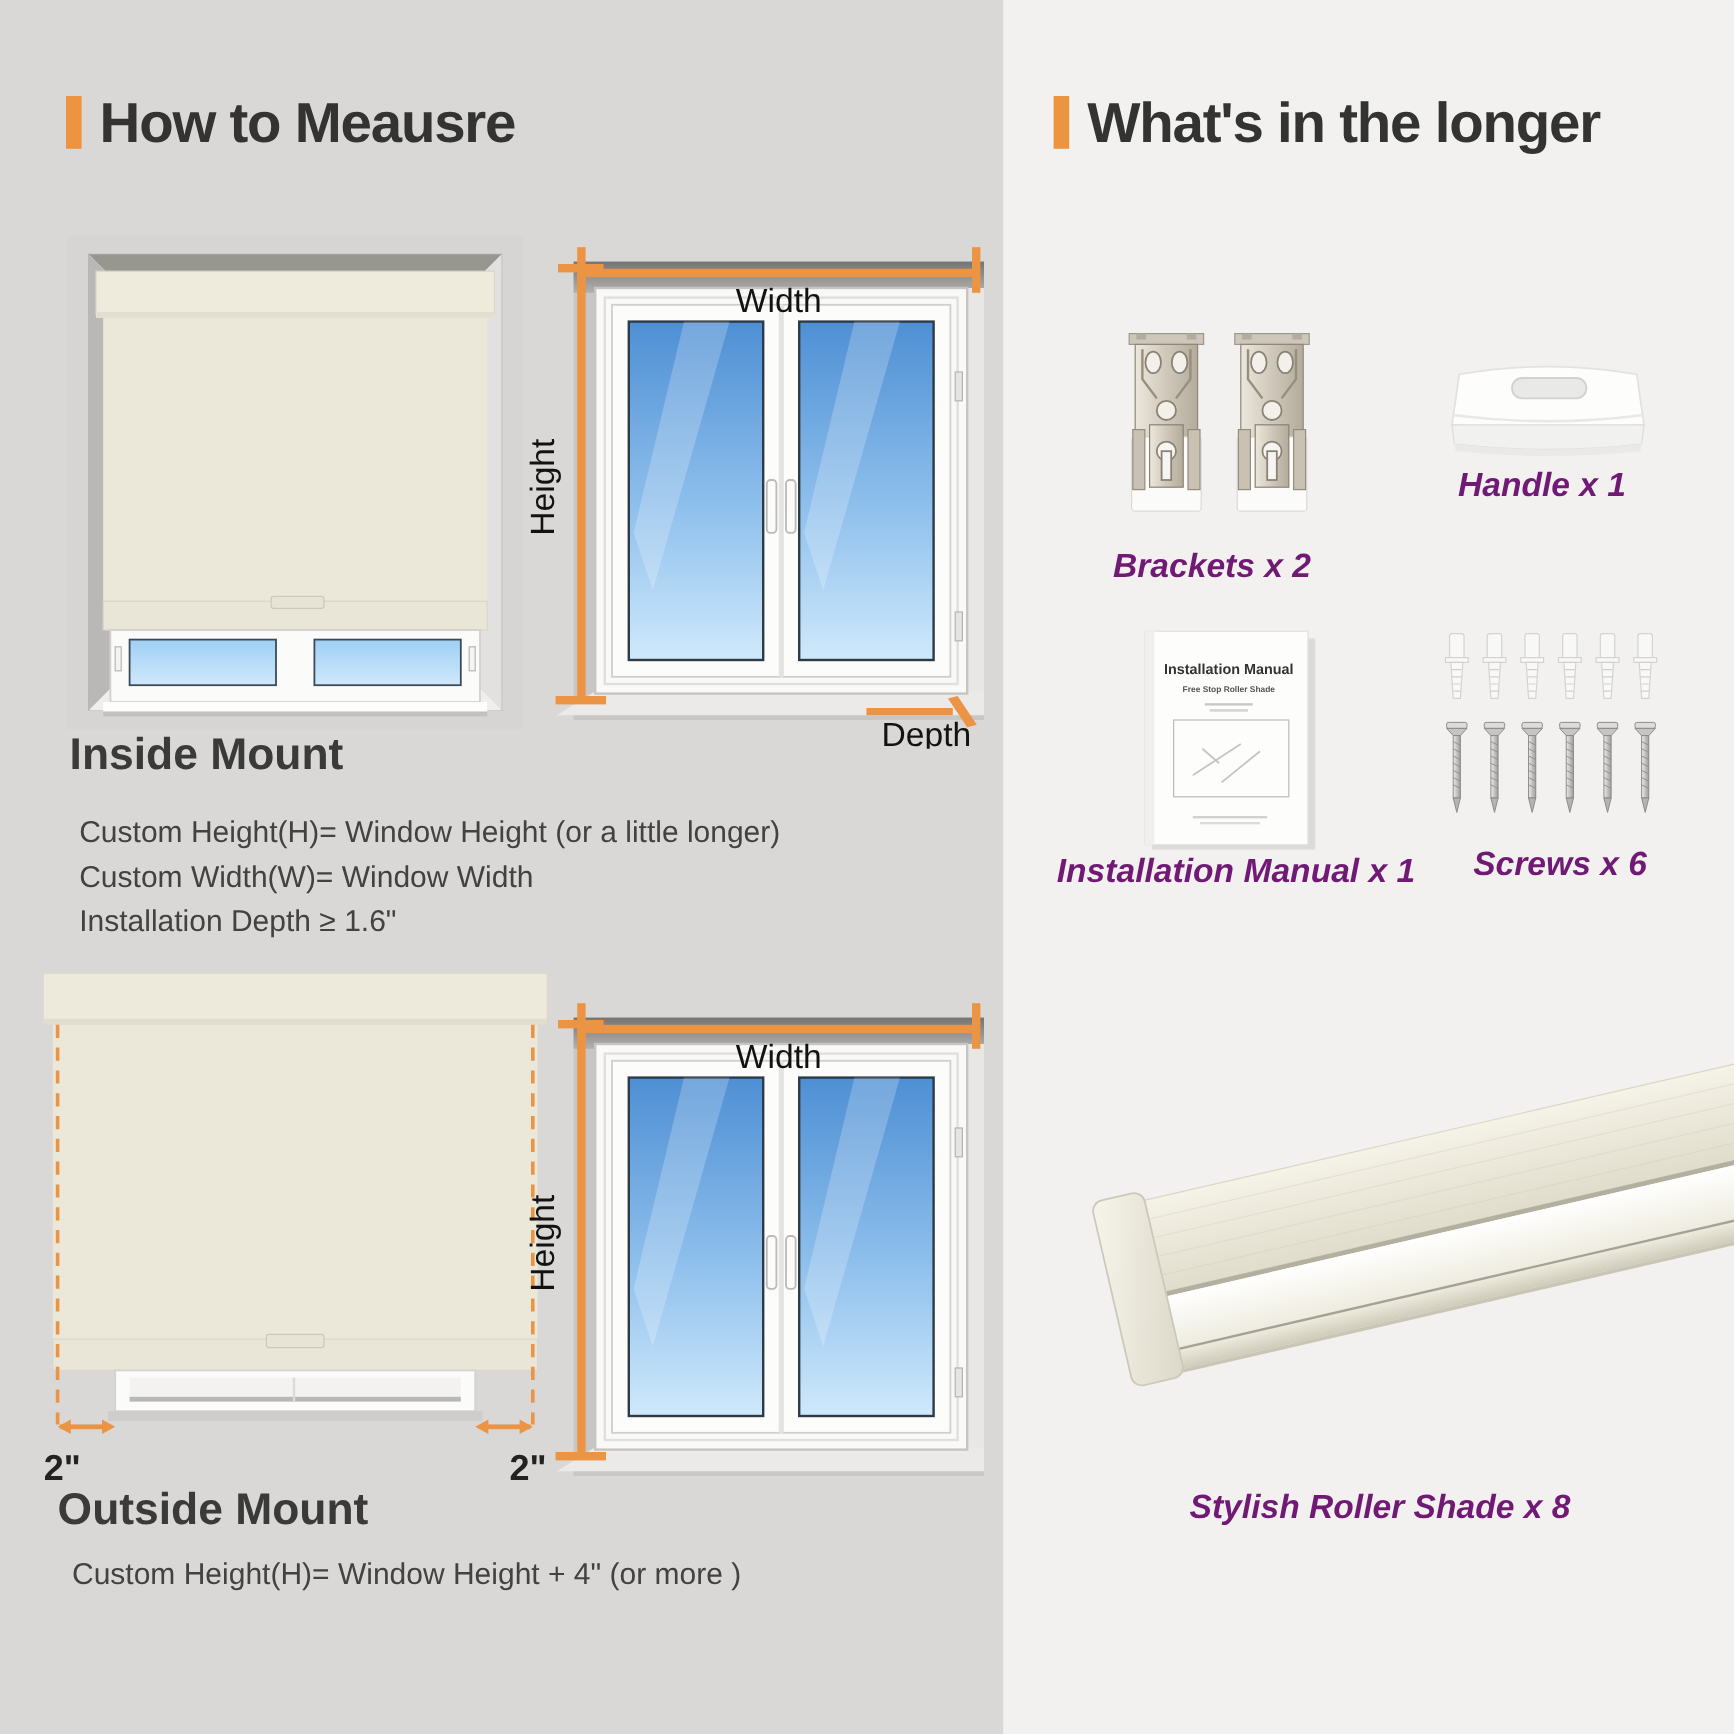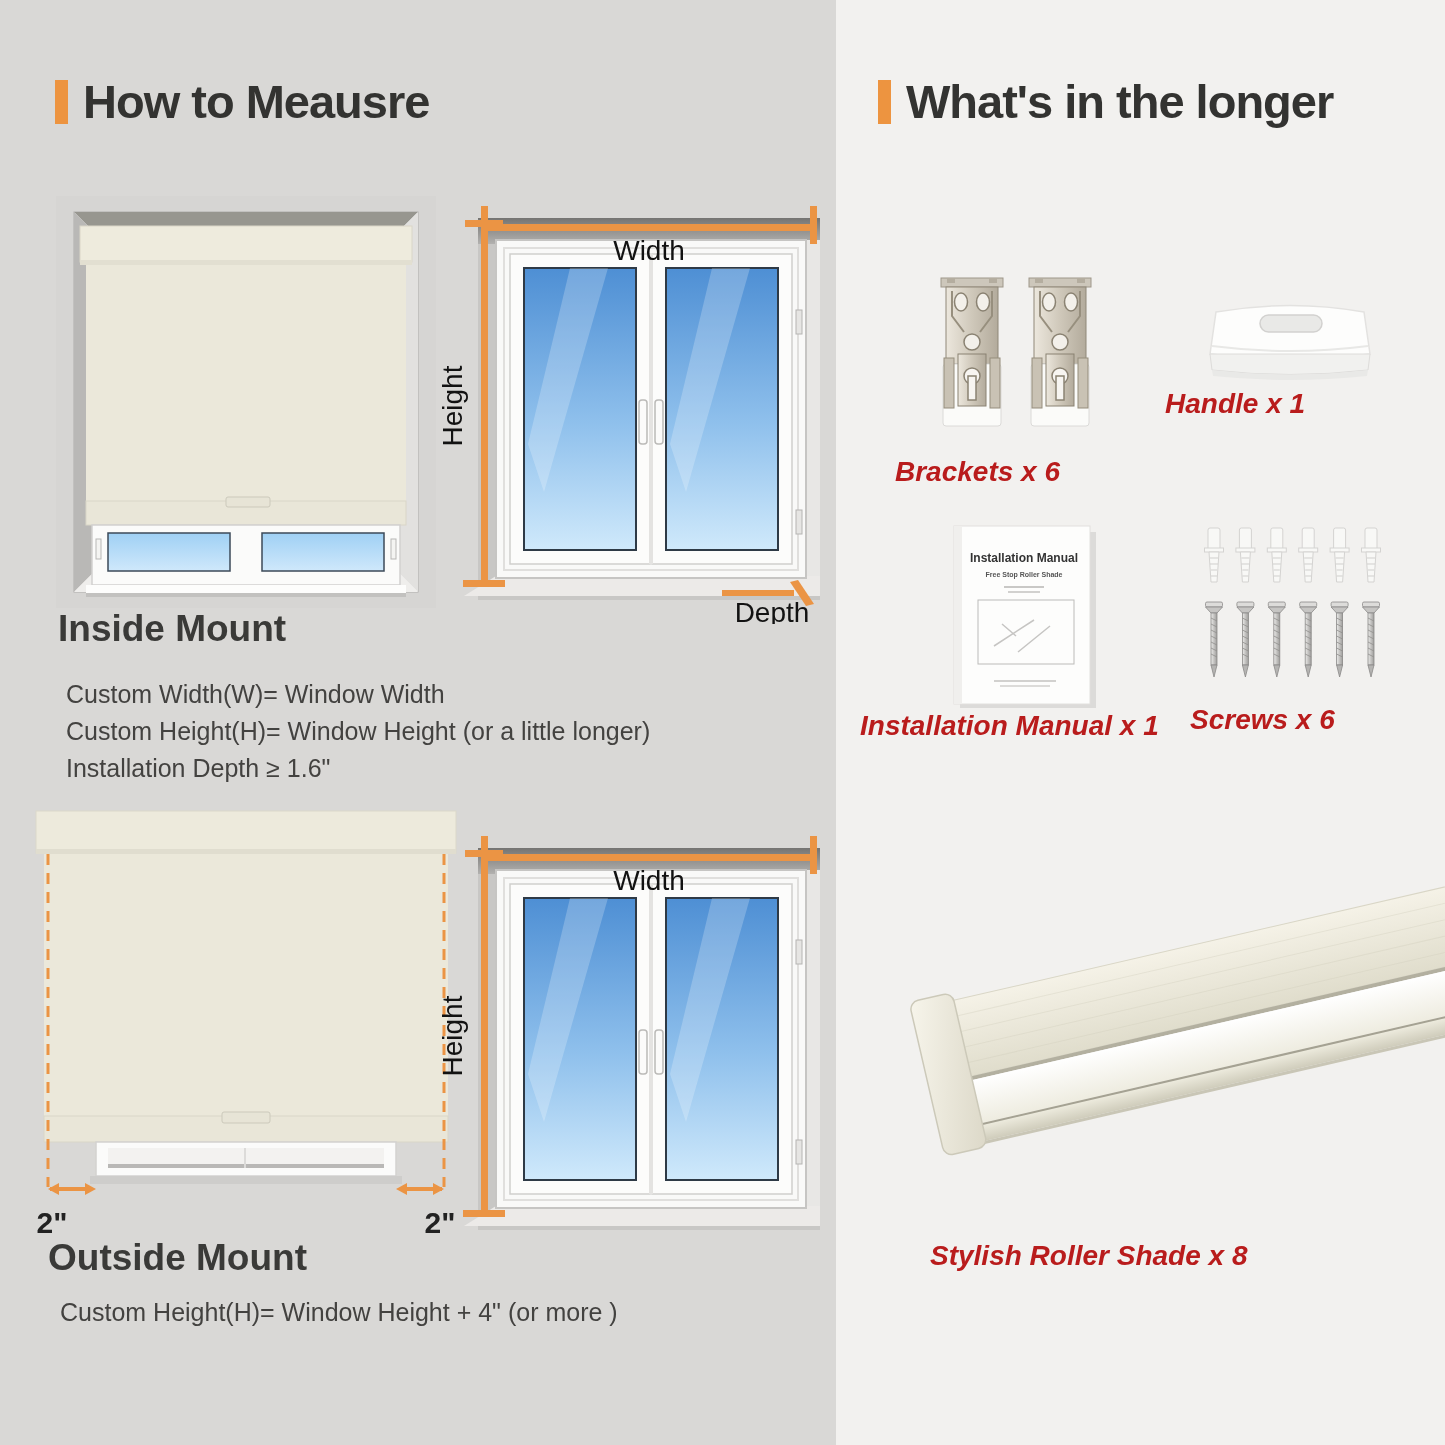--- a/index.html
+++ b/index.html
@@ -5,21 +5,21 @@
   html,body{margin:0;padding:0;}
   .canvas{position:relative;width:1445px;height:1445px;background:#d9d8d6;
     font-family:"Liberation Sans",sans-serif;overflow:hidden;}
   .right-panel{position:absolute;left:836px;top:0;width:609px;height:1445px;background:#f2f1ef;}
   .abs{position:absolute;}
   .title-row{display:flex;align-items:center;gap:15px;}
   .accent-bar{width:13px;height:44px;background:#ED9440;flex:0 0 auto;}
   .page-title{font-size:47px;font-weight:bold;color:#333331;letter-spacing:-1px;white-space:nowrap;}
   .mount-heading{font-size:37px;font-weight:bold;color:#3a3a38;}
   .body-line{font-size:25px;color:#434240;line-height:37px;white-space:nowrap;}
-  .caption{font-size:28px;font-weight:bold;font-style:italic;color:#b91c1c;text-align:left;white-space:nowrap;}
+  .caption{font-size:28px;font-weight:bold;font-style:italic;color:#701a75;text-align:center;white-space:nowrap;}
   svg{display:block;}
   svg text{font-family:"Liberation Sans",sans-serif;}
   .measure-label{font-size:28px;font-weight:500;fill:#121212;}
   .offset-label{font-size:30px;font-weight:bold;fill:#222;}
 </style>
 </head>
 <body>
 
 <div class="canvas">
 
@@ -99,22 +99,22 @@
       <polygon points="350,390 358,388 374,412 366,414"></polygon>
     </g>
     <text class="measure-label" x="209" y="68" text-anchor="middle">Width</text>
     <text class="measure-label" transform="translate(22 214) rotate(-90)" text-anchor="middle">Height</text>
     <text class="measure-label" x="332" y="430" text-anchor="middle">Depth</text>
   </svg>
 
   <div class="abs mount-heading" style="left:58px;top:608px;width:380px;">Inside Mount</div>
 
   <div class="abs" style="left:66px;top:676px;">
+    <div class="body-line">Custom Height(H)= Window Height (or a little longer)</div>
     <div class="body-line">Custom Width(W)= Window Width</div>
-    <div class="body-line">Custom Height(H)= Window Height (or a little longer)</div>
     <div class="body-line">Installation Depth ≥ 1.6"</div>
   </div>
 
   <svg class="abs" style="left:32px;top:795px;" width="428" height="452" viewBox="0 0 428 452">
     <rect x="4" y="16" width="420" height="42" fill="#edeadc" stroke="#dbd8ca" stroke-width="1"></rect>
     <rect x="4" y="54" width="420" height="5" fill="#e0ddcf"></rect>
     <rect x="12" y="59" width="404" height="262" fill="#ebe8da"></rect>
     <rect x="12" y="321" width="404" height="26" fill="#e9e6d8" stroke="#d9d6c8" stroke-width="1"></rect>
     <rect x="190" y="317" width="48" height="11" rx="2" fill="#e7e4d6" stroke="#ccc9bb" stroke-width="1"></rect>
     <rect x="64" y="347" width="300" height="34" fill="#fbfbfa" stroke="#d3d2d0" stroke-width="1.5"></rect>
@@ -232,21 +232,21 @@
           <circle cx="31" cy="64" r="8" fill="#f3f0ea" stroke="#8a8272" stroke-width="1.5"></circle>
           <rect x="2" y="86" width="58" height="62" rx="3" fill="#fbfbf9" stroke="#dbdad8" stroke-width="1"></rect>
           <rect x="3" y="80" width="10" height="50" fill="#c9c2b4" stroke="#958d7c" stroke-width="1"></rect>
           <rect x="49" y="80" width="10" height="50" fill="#c9c2b4" stroke="#958d7c" stroke-width="1"></rect>
           <rect x="17" y="76" width="28" height="52" fill="url(#br-metal)" stroke="#8a8272" stroke-width="1"></rect>
           <circle cx="31" cy="98" r="8" fill="#f7f5f1" stroke="#8a8272" stroke-width="1.5"></circle>
           <rect x="27" y="98" width="8" height="24" fill="#f7f5f1" stroke="#8a8272" stroke-width="1.5"></rect>
         </g>
       </g>
     </svg>
-    <div class="abs caption" style="left:59px;top:456px;width:230px;">Brackets x 6</div>
+    <div class="abs caption" style="left:59px;top:456px;width:230px;">Brackets x 2</div>
 
     <svg class="abs" style="left:362px;top:296px;" width="184" height="98" viewBox="0 0 184 98">
       <path d="M18,16 Q92,3 166,16 L172,58 Q92,68 12,58 Z" fill="#fdfdfc" stroke="#e3e2e0" stroke-width="1.5"></path>
       <rect x="62" y="19" width="62" height="17" rx="8.5" fill="#e9e9e7" stroke="#d2d1cf" stroke-width="1.5"></rect>
       <path d="M14,50 Q92,60 170,50" fill="none" stroke="#e8e8e6" stroke-width="2"></path>
       <path d="M12,58 L172,58 L170,74 Q92,83 14,74 Z" fill="#f1f1ef" stroke="#dddcda" stroke-width="1"></path>
       <path d="M14,74 Q92,83 170,74 L169,80 Q92,88 15,80 Z" fill="#e9e9e7"></path>
     </svg>
     <div class="abs caption" style="left:329px;top:388px;width:240px;">Handle x 1</div>
 

